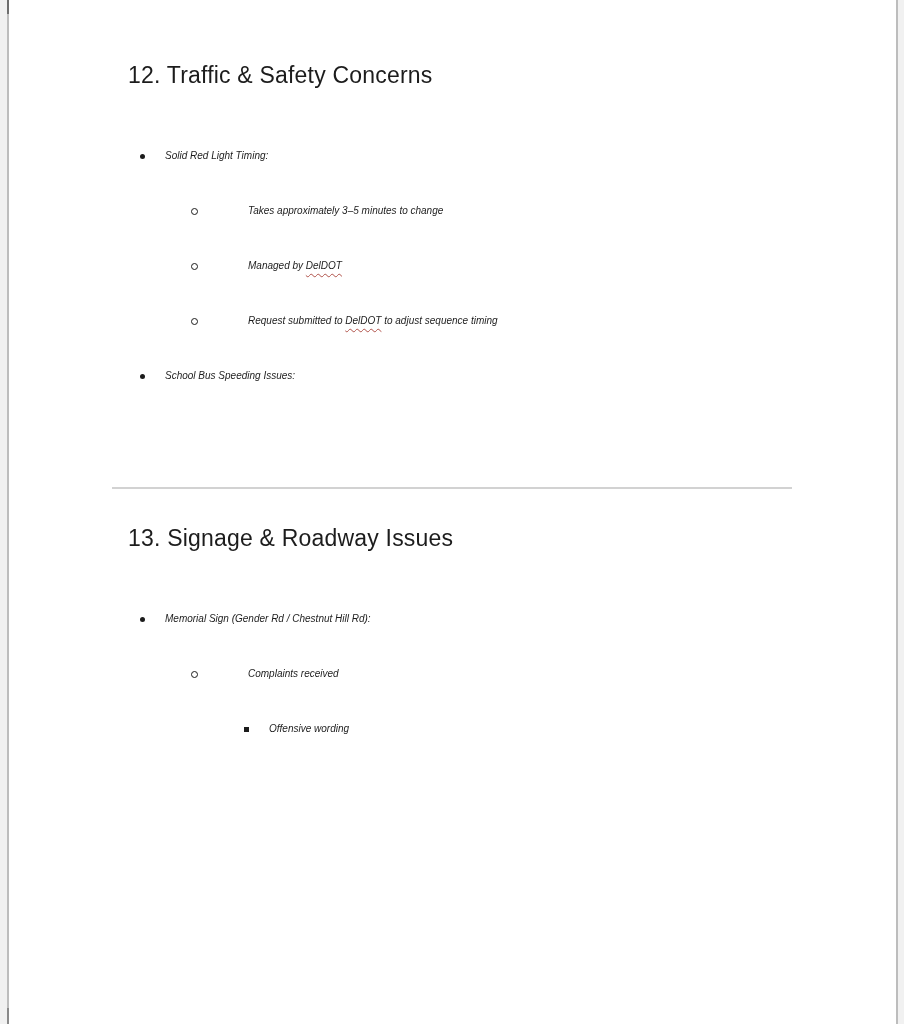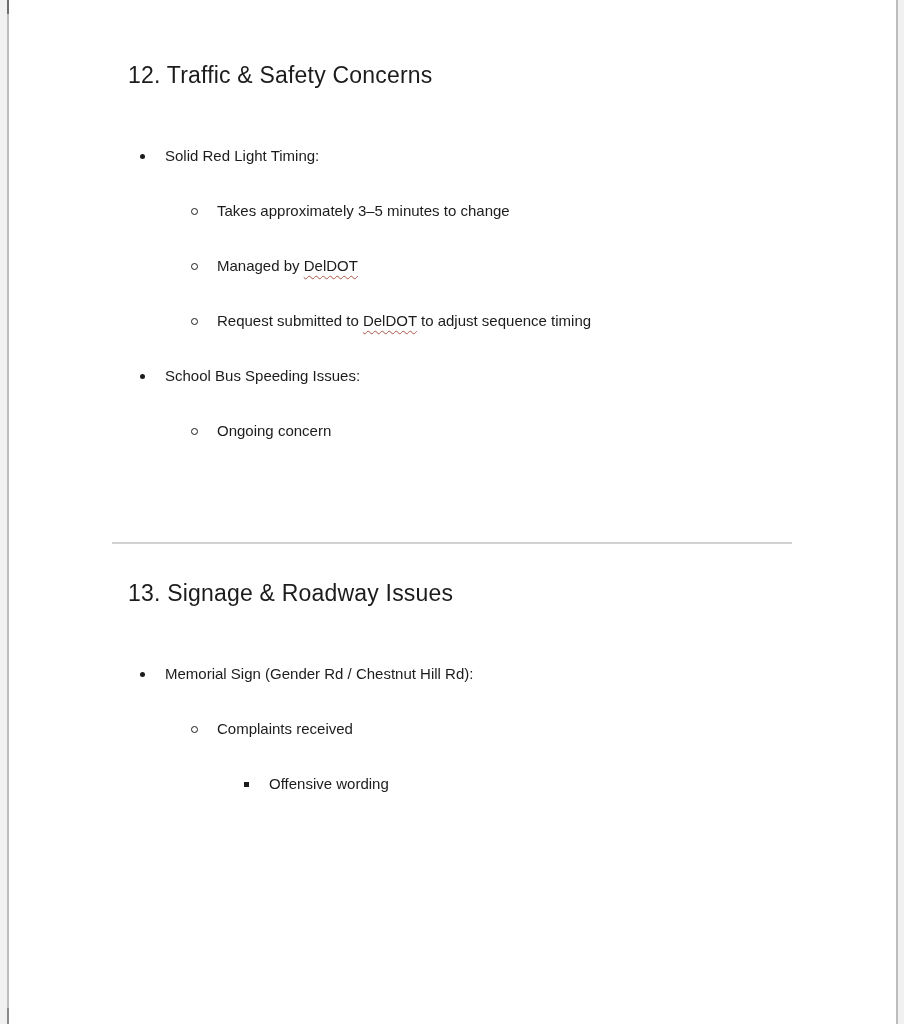--- a/index.html
+++ b/index.html
@@ -31,28 +31,29 @@
 
   .divider {
     height: 2px; width: 680px;
     background: var(--divider, #d2d2d2);
     margin: 102px 0 35px 0;
   }
 
   .list { margin: 0; }
   .li {
     display: flex; align-items: center;
-    font-size: 15px; line-height: 18px;
+    font-size: 10px; line-height: 18px;
     color: var(--text, #1c1c1c);
     margin-top: 37px;
+    font-style: italic;
   }
   .list .li:first-child { margin-top: 58px; }
 
   .lv1 { padding-left: 26px; }
-  .lv2 { padding-left: 78px; }
+  .lv2 { padding-left: 78px; gap: 31px; }
   .lv3 { padding-left: 130px; }
 
   .marker { flex: 0 0 27px; width: 27px; height: 18px; display: inline-flex; align-items: center; }
   .m-disc   { width: 5px; height: 5px; border-radius: 50%; background: var(--text, #1c1c1c); margin-left: 2px; }
   .m-circle { width: 7px; height: 7px; border-radius: 50%; border: 1px solid var(--text, #1c1c1c); box-sizing: border-box; margin-left: 1px; background: transparent; }
   .m-square { width: 5px; height: 5px; background: var(--text, #1c1c1c); margin-left: 2px; }
 
   .txt { flex: 1 1 auto; }
   .misspelled {
     text-decoration-line: underline;
@@ -99,26 +100,20 @@
             <span class="m-circle"></span>
           </span>
           <span class="txt"><span>Request submitted to </span><span class="misspelled">DelDOT</span><span> to adjust sequence timing</span></span>
         </div>
         <div class="li lv1">
           <span class="marker">
             <span class="m-disc"></span>
           </span>
           <span class="txt"><span>School Bus Speeding Issues:</span></span>
         </div>
-        <div class="li lv2">
-          <span class="marker">
-            <span class="m-circle"></span>
-          </span>
-          <span class="txt"><span>Ongoing concern</span></span>
-        </div>
       </div>
       <div class="divider"></div>
       <h2 class="heading">13. Signage &amp; Roadway Issues</h2>
       <div class="list">
         <div class="li lv1">
           <span class="marker">
             <span class="m-disc"></span>
           </span>
           <span class="txt"><span>Memorial Sign (Gender Rd / Chestnut Hill Rd):</span></span>
         </div>

